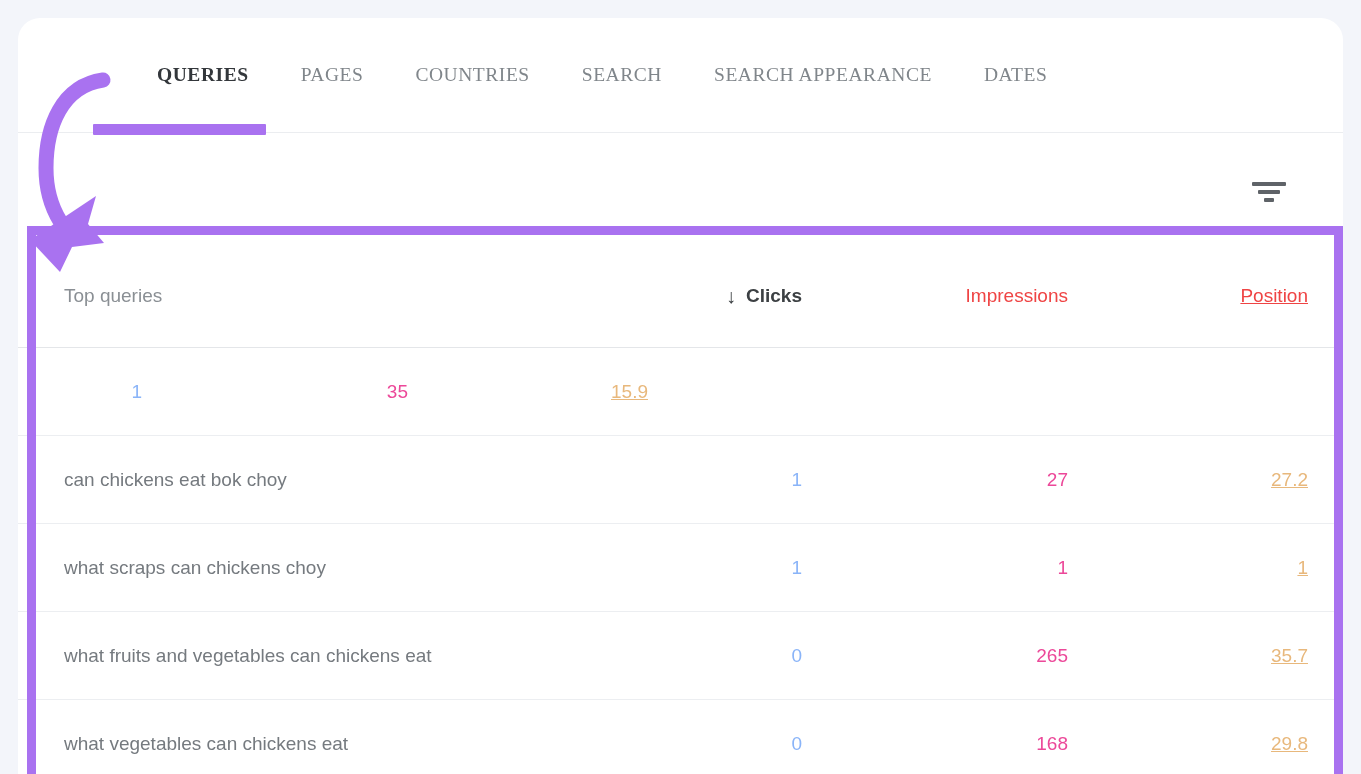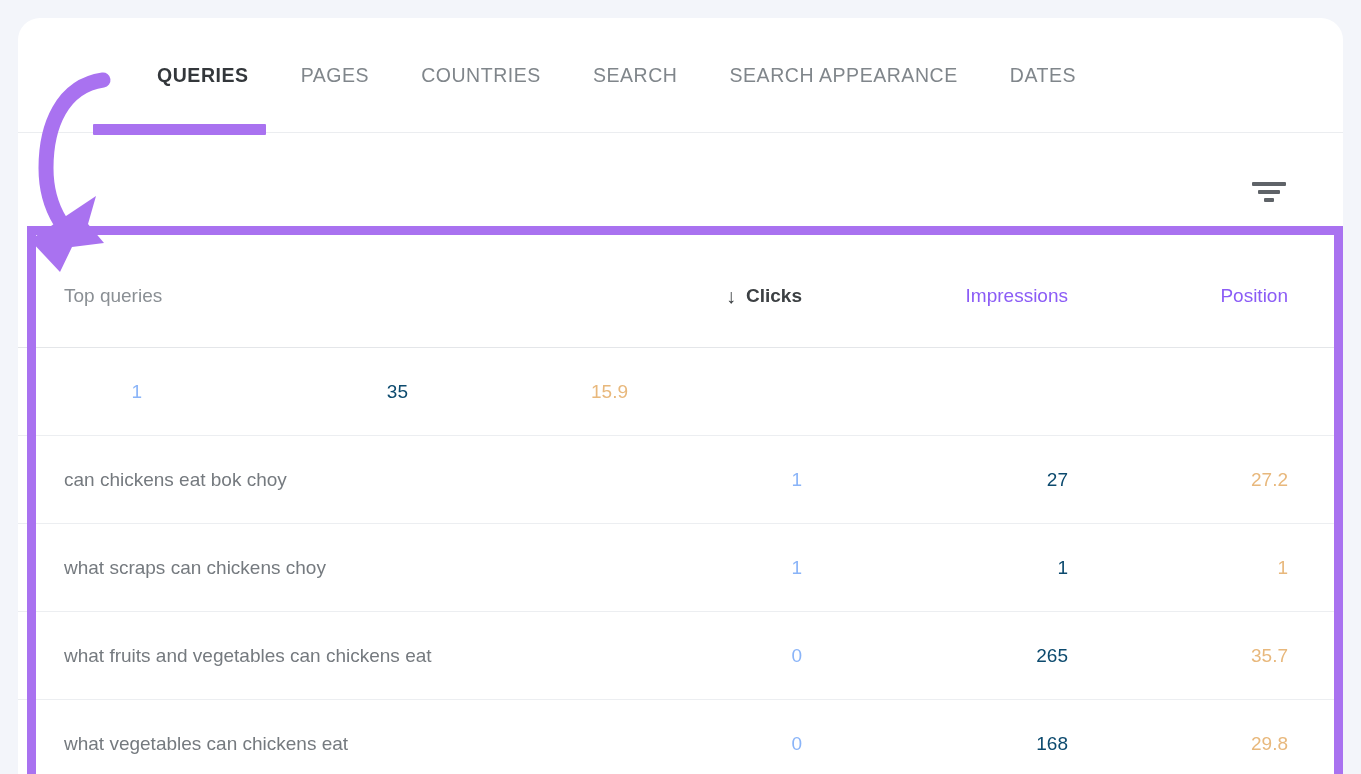--- a/index.html
+++ b/index.html
@@ -44,20 +44,21 @@
     border-bottom: 1px solid #ebedf0;
     box-sizing: border-box;
   }
   .tabs {
     position: absolute;
     left: 113px;
     top: 44px;
     display: flex;
     align-items: flex-start;
     gap: 0px;
+    font-family: Liberation Serif, serif;
   }
   .tab {
     font-size: 19.5px;
     letter-spacing: 0.55px;
     color: #80868b;
     padding: 0 26px;
     white-space: nowrap;
     line-height: 26px;
     cursor: pointer;
   }
@@ -131,29 +132,29 @@
     color: #757a7f;
     white-space: nowrap;
   }
   .c-num {
     box-sizing: border-box;
     text-align: right;
     font-size: 19px;
     white-space: nowrap;
   }
   .c-clicks      { flex: 0 0 124px; padding-right: 0px;  color: #8ab4f8; }
-  .c-impressions { flex: 0 0 280px; padding-right: 14px; color: #0c4a6e; }
-  .c-position    { flex: 0 0 260px; padding-right: 54px; color: #e8b87c; }
+  .c-impressions { flex: 0 0 280px; padding-right: 14px; color: #ec4899; }
+  .c-position    { flex: 0 0 260px; padding-right: 34px; color: #e8b87c; text-decoration: underline; }
 
   .row.header .c-query {
     color: #8a8f94;
     font-size: 19px;
   }
   .row.header .c-num {
-    color: #8b5cf6;
+    color: #ef4444;
     font-size: 19px;
   }
   .row.header .c-clicks {
     color: #3c4043;
     font-weight: 700;
     display: flex;
     align-items: center;
     justify-content: flex-end;
     gap: 10px;
   }

